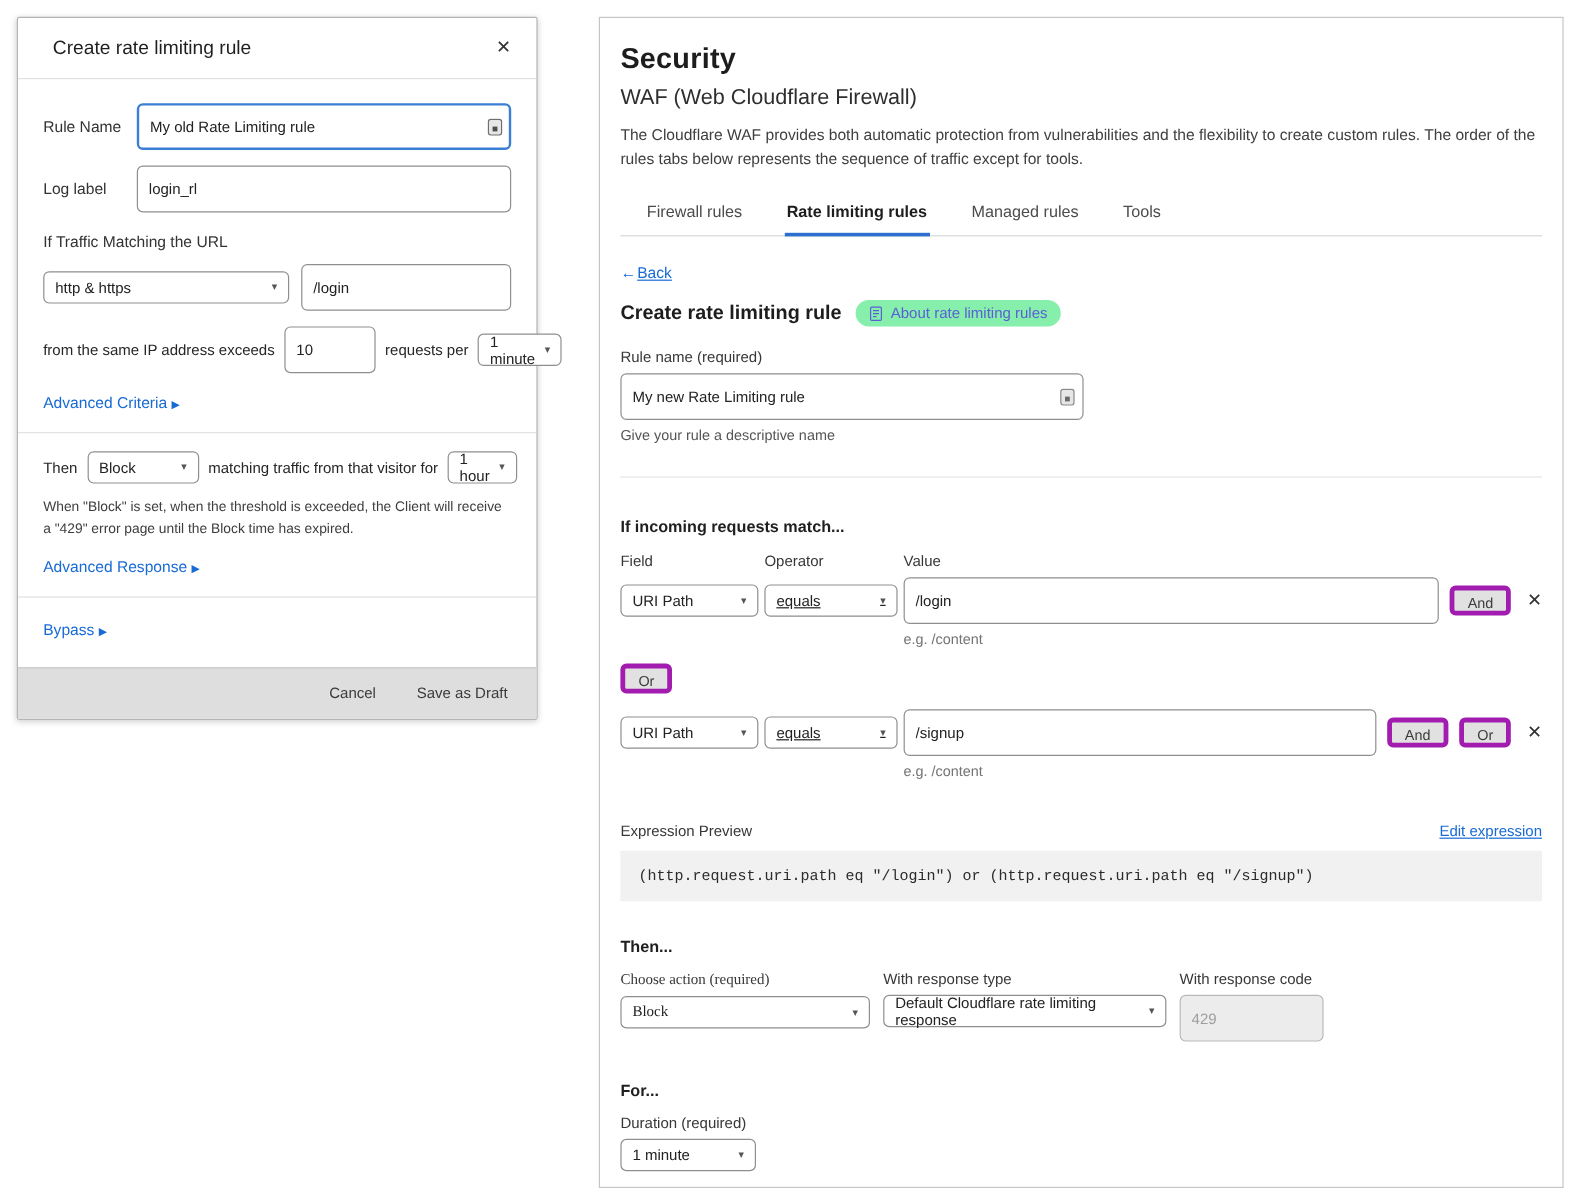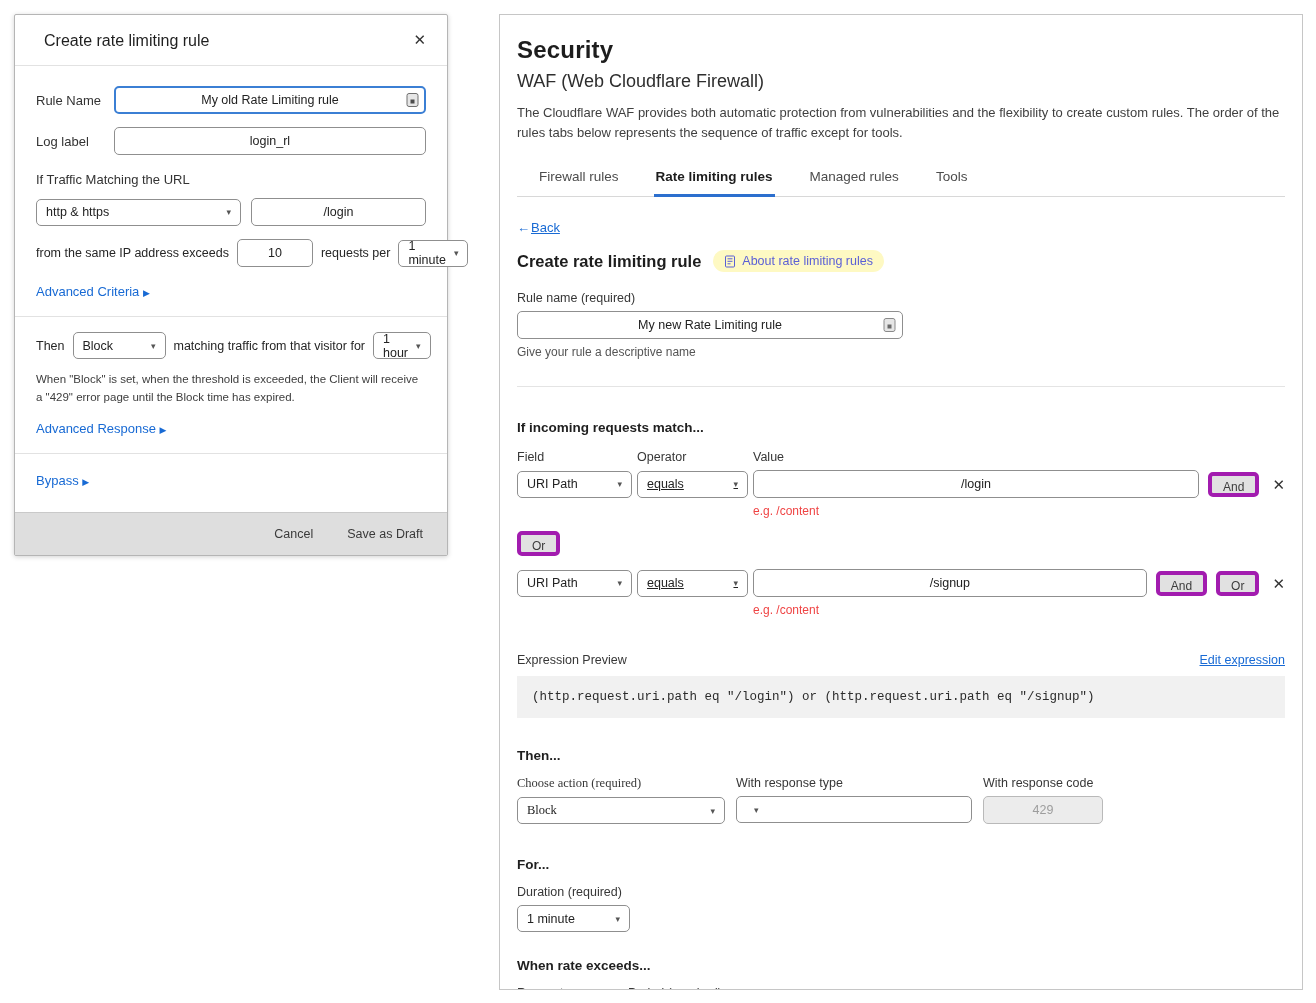--- a/index.html
+++ b/index.html
@@ -4,23 +4,23 @@
 <style>
   * { margin:0; padding:0; box-sizing:border-box; }
   html,body { width:1316px; height:1003px; background:#ffffff; overflow:hidden;
     font-family:"Liberation Sans","DejaVu Sans",sans-serif; color:#262626; }
 
   
   .sel { display:flex; align-items:center; justify-content:space-between;
     border:1px solid #8f8f8f; border-radius:5px; height:27px; padding:0 9px;
     font-size:12.5px; color:#222; background:#fff; cursor:pointer; }
   .sel .caret { font-size:9px; color:#555; margin-left:8px; }
-  .txt { border:1px solid #8f8f8f; border-radius:5px; height:28px; padding:0 9px;
+  .txt { border:1px solid #8f8f8f; border-radius:5px; height:39px; padding:0 9px;
     font-size:12.5px; color:#222; background:#fff; width:100%;
-    font-family:"Liberation Sans","DejaVu Sans",sans-serif;text-align:center; }
+    font-family:"Liberation Sans","DejaVu Sans",sans-serif; }
   .chip { background:#e1e1e1; border:4px solid #a21caf; border-radius:5px;
     padding:5px 11px; font-size:12px; color:#3c3c3c; cursor:pointer; line-height:1; height:25px; }
   .x-btn { font-size:15px; color:#333; cursor:pointer; line-height:1; }
   .link { color:#186ad4; font-size:13px; cursor:pointer; text-decoration:none; }
   .divider { border:none; border-top:1px solid #e4e4e4; }
   .input-wrap { position:relative; }
   .ext-icon { position:absolute; right:7px; top:50%; transform:translateY(-50%); display:block; }
 
   
   .dialog { position:absolute; left:14px; top:14px; width:434px; background:#fff;
@@ -51,38 +51,38 @@
   .page-desc { font-size:13px; color:#3f3f3f; line-height:1.5; margin:11px 0 0; max-width:772px; }
   .tabs { display:flex; gap:33px; padding-left:20px; border-bottom:1px solid #d8d8d8;
     margin-top:21px; }
   .tab { font-size:13.5px; color:#4c4c4c; padding:6px 2px 10px; cursor:pointer; }
   .tab.active { font-weight:700; color:#1d1d1d; border-bottom:3px solid #2c6fce; margin-bottom:-1px; }
   .back-row { margin-top:23px; font-size:13px; }
   .back-row .arrow { color:#186ad4; margin-right:1px; }
   .back-row .back-text { text-decoration:underline; }
   .create-row { display:flex; align-items:center; gap:12px; margin-top:15px; }
   .create-heading { font-size:16.5px; font-weight:700; color:#1d1d1d; }
-  .badge { display:inline-flex; align-items:center; gap:6px; background:#fef9c3; color:#5a5fd6;
+  .badge { display:inline-flex; align-items:center; gap:6px; background:#86efac; color:#5a5fd6;
     border-radius:11px; padding:4px 11px; font-size:12.5px; cursor:pointer; }
   .field-label { font-size:12.5px; color:#373737; margin-bottom:6px; }
   .rule-name-block { margin-top:19px; }
   .rule-name-input { width:386px; }
   .helper { font-size:12px; color:#555; margin-top:6px; }
   .big-divider { margin:27px 0 0; }
   .section-h { font-size:13.5px; font-weight:700; color:#1f1f1f; }
   .match-section { margin-top:33px; }
   .col-labels { display:flex; margin:15px 0 6px; font-size:12.5px; color:#373737; }
   .col-labels .c1 { width:120px; } .col-labels .c2 { width:116px; }
   .cond-row { display:flex; align-items:center; }
   .cond-row .sel-field { width:115px; flex:none; }
   .cond-row .sel-op { width:111px; flex:none; margin-left:5px;text-decoration:underline; }
   .cond-row .val-wrap { flex:1; margin-left:5px; }
   .cond-row .chip { margin-left:9px; }
   .cond-row .x-btn { margin-left:13px; }
-  .hint { font-size:12px; color:#ef4444; margin:6px 0 0 236px; }
+  .hint { font-size:12px; color:#737373; margin:6px 0 0 236px; }
   .or-standalone { margin:13px 0; }
   .row-gap { margin-top:7px; }
   .expr-section { margin-top:36px; }
   .expr-head { display:flex; justify-content:space-between; align-items:baseline; }
   .expr-label { font-size:12.5px; color:#373737; }
   .edit-link { font-size:12.5px; text-decoration:underline; }
   .code-block { margin-top:9px; background:#f1f1f1; padding:14px 15px; font-size:12.5px;
     color:#2b2b2b; font-family:"Liberation Mono","DejaVu Sans Mono",monospace; }
   .then-section { margin-top:30px; }
   .cols3 { display:flex; gap:11px; margin-top:13px; }
@@ -285,20 +285,21 @@
       <div class="col-a">
         <div class="field-label">Choose action (required)</div>
         <div class="sel">
           <span>Block</span>
           <span class="caret">▾</span>
         </div>
       </div>
       <div class="col-b">
         <div class="field-label">With response type</div>
         <div class="sel">
+          <span>Default Cloudflare rate limiting response</span>
           <span class="caret">▾</span>
         </div>
       </div>
       <div class="col-c">
         <div class="field-label">With response code</div>
         <input class="txt disabled" disabled="" value="429" style="">
       </div>
     </div>
   </div>
 

